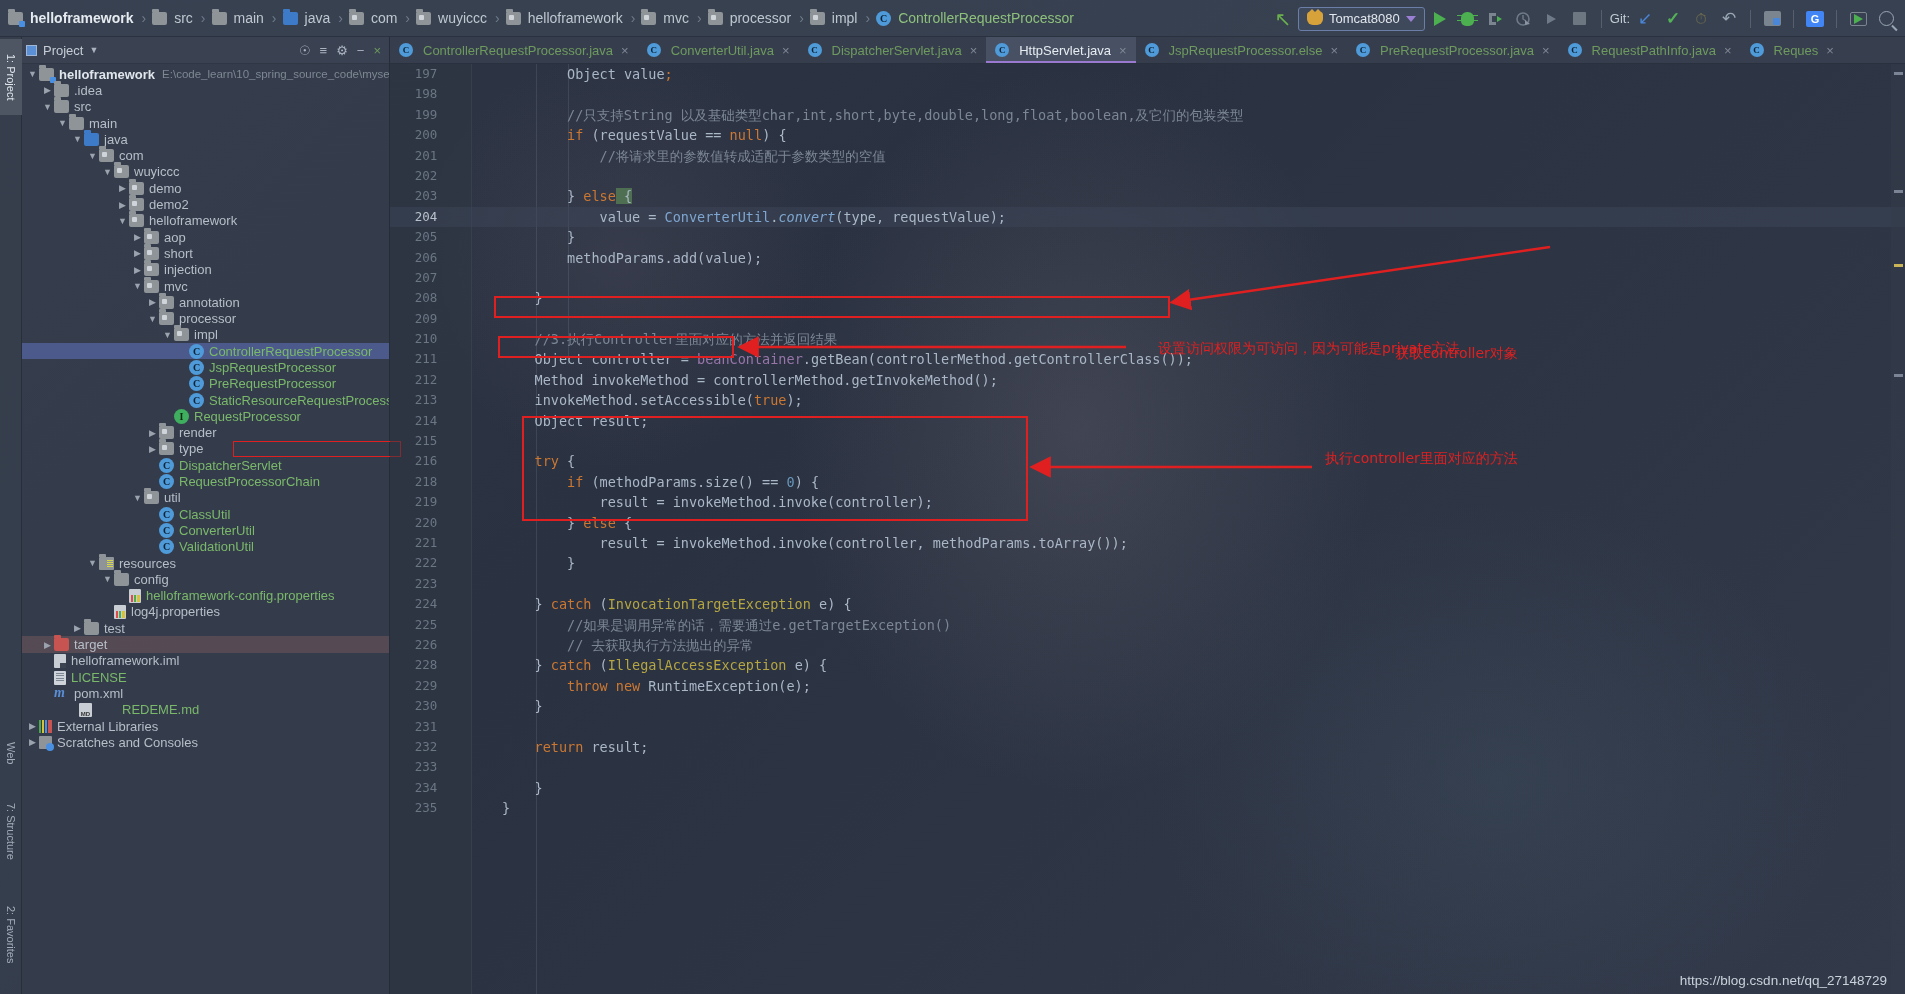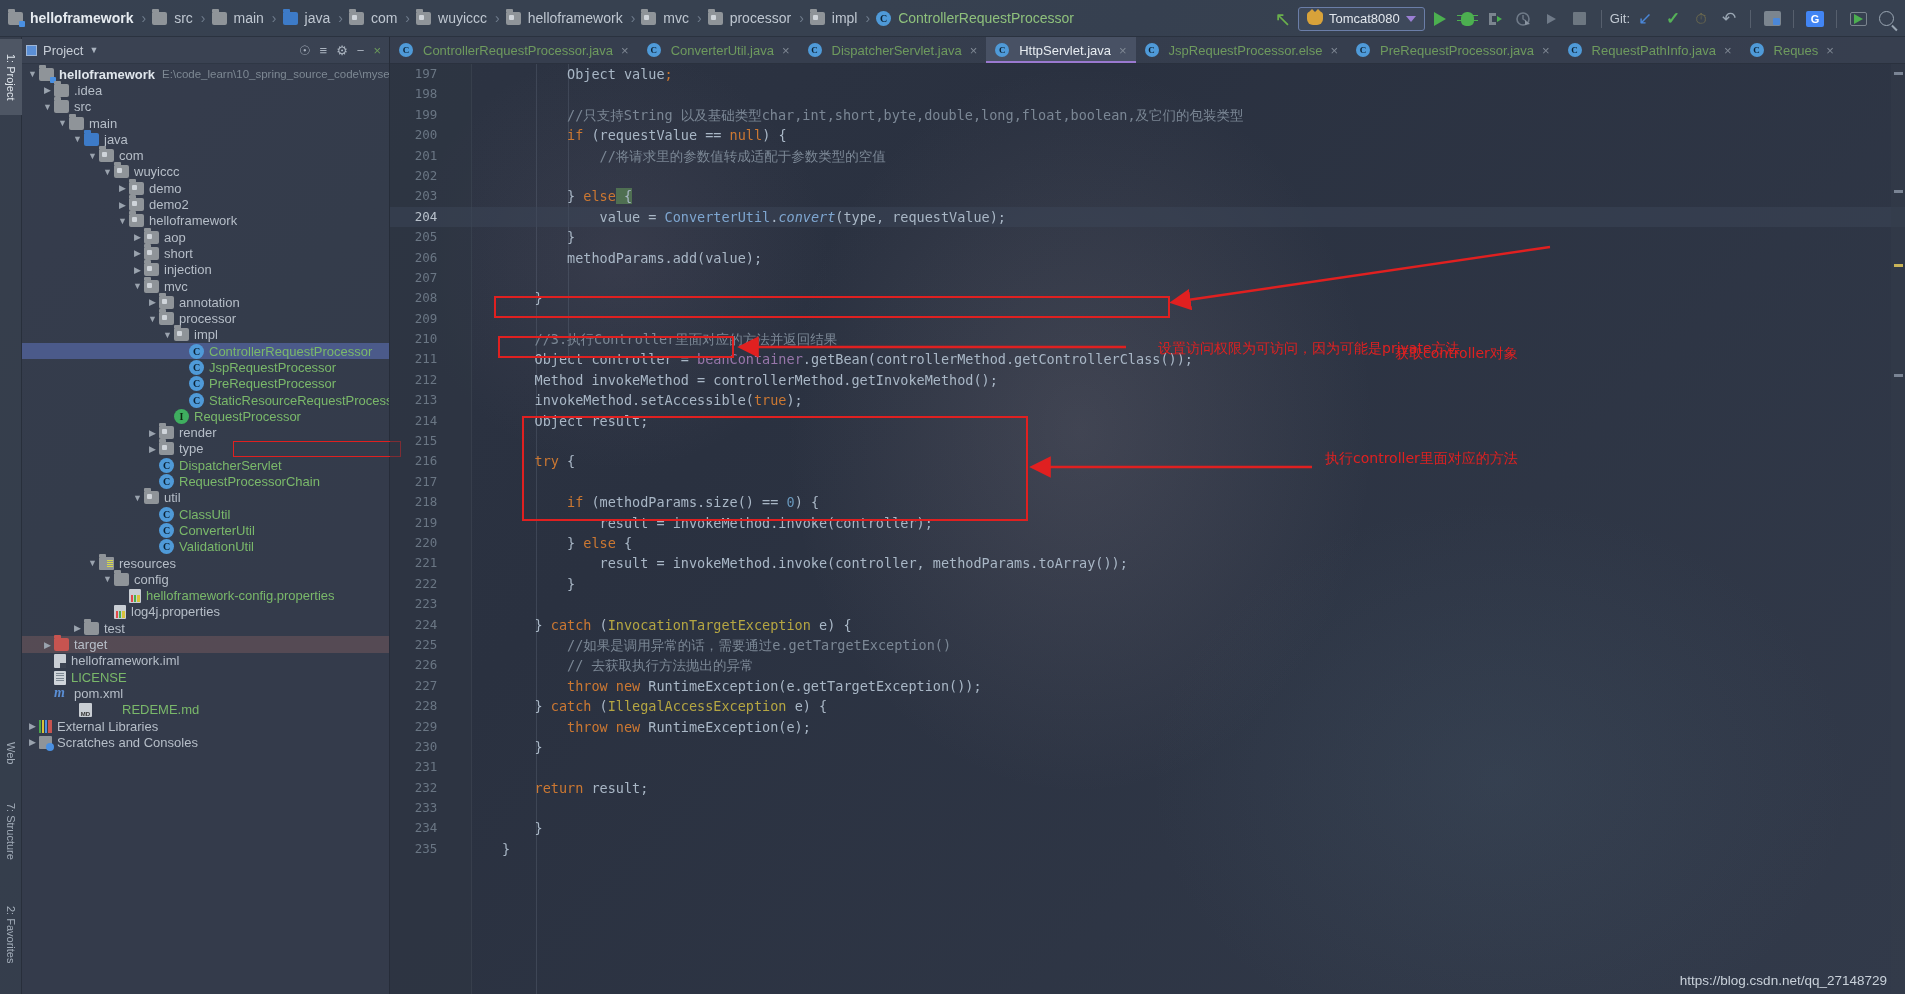--- a/index.html
+++ b/index.html
@@ -666,31 +666,29 @@
         <div class="cline"><span class="lnum">207</span><span class="ctext"></span></div>
         <div class="cline"><span class="lnum">208</span><span class="ctext"><span class="pln">    }</span></span></div>
         <div class="cline"><span class="lnum">209</span><span class="ctext"></span></div>
         <div class="cline"><span class="lnum">210</span><span class="ctext"><span class="cmt">    //3.执行Controller里面对应的方法并返回结果</span></span></div>
         <div class="cline"><span class="lnum">211</span><span class="ctext"><span class="pln">    </span><span class="pln">Object</span><span class="pln"> controller = </span><span class="fld">beanContainer</span><span class="pln">.getBean(controllerMethod.getControllerClass());</span></span></div>
         <div class="cline"><span class="lnum">212</span><span class="ctext"><span class="pln">    Method invokeMethod = controllerMethod.getInvokeMethod();</span></span></div>
         <div class="cline"><span class="lnum">213</span><span class="ctext"><span class="pln">    invokeMethod.setAccessible(</span><span class="kw">true</span><span class="pln">);</span></span></div>
         <div class="cline"><span class="lnum">214</span><span class="ctext"><span class="pln">    </span><span class="pln">Object</span><span class="pln"> result;</span></span></div>
         <div class="cline"><span class="lnum">215</span><span class="ctext"></span></div>
         <div class="cline"><span class="lnum">216</span><span class="ctext"><span class="pln">    </span><span class="kw">try</span><span class="pln"> {</span></span></div>
-        <div class="cline"><span class="lnum">217</span><span class="ctext"></span></div>
         <div class="cline"><span class="lnum">218</span><span class="ctext"><span class="pln">        </span><span class="kw">if</span><span class="pln"> (methodParams.size() == </span><span class="num">0</span><span class="pln">) {</span></span></div>
         <div class="cline"><span class="lnum">219</span><span class="ctext"><span class="pln">            result = invokeMethod.invoke(controller);</span></span></div>
         <div class="cline"><span class="lnum">220</span><span class="ctext"><span class="pln">        } </span><span class="kw">else</span><span class="pln"> {</span></span></div>
         <div class="cline"><span class="lnum">221</span><span class="ctext"><span class="pln">            result = invokeMethod.invoke(controller, methodParams.toArray());</span></span></div>
         <div class="cline"><span class="lnum">222</span><span class="ctext"><span class="pln">        }</span></span></div>
         <div class="cline"><span class="lnum">223</span><span class="ctext"></span></div>
         <div class="cline"><span class="lnum">224</span><span class="ctext"><span class="pln">    } </span><span class="kw">catch</span><span class="pln"> (</span><span class="typ">InvocationTargetException</span><span class="pln"> e) {</span></span></div>
         <div class="cline"><span class="lnum">225</span><span class="ctext"><span class="cmt">        //如果是调用异常的话，需要通过e.getTargetException()</span></span></div>
         <div class="cline"><span class="lnum">226</span><span class="ctext"><span class="cmt">        // 去获取执行方法抛出的异常</span></span></div>
-        <div class="cline"><span class="lnum">227</span><span class="ctext"><span class="pln">        </span><span class="kw">throw new</span><span class="pln"> RuntimeException(e.getTargetException());</span></span></div>
         <div class="cline"><span class="lnum">228</span><span class="ctext"><span class="pln">    } </span><span class="kw">catch</span><span class="pln"> (</span><span class="typ">IllegalAccessException</span><span class="pln"> e) {</span></span></div>
         <div class="cline"><span class="lnum">229</span><span class="ctext"><span class="pln">        </span><span class="kw">throw new</span><span class="pln"> RuntimeException(e);</span></span></div>
         <div class="cline"><span class="lnum">230</span><span class="ctext"><span class="pln">    }</span></span></div>
         <div class="cline"><span class="lnum">231</span><span class="ctext"></span></div>
         <div class="cline"><span class="lnum">232</span><span class="ctext"><span class="pln">    </span><span class="kw">return</span><span class="pln"> result;</span></span></div>
         <div class="cline"><span class="lnum">233</span><span class="ctext"></span></div>
         <div class="cline"><span class="lnum">234</span><span class="ctext"><span class="pln">    }</span></span></div>
         <div class="cline"><span class="lnum">235</span><span class="ctext"><span class="pln">}</span></span></div>
       </div>
 

